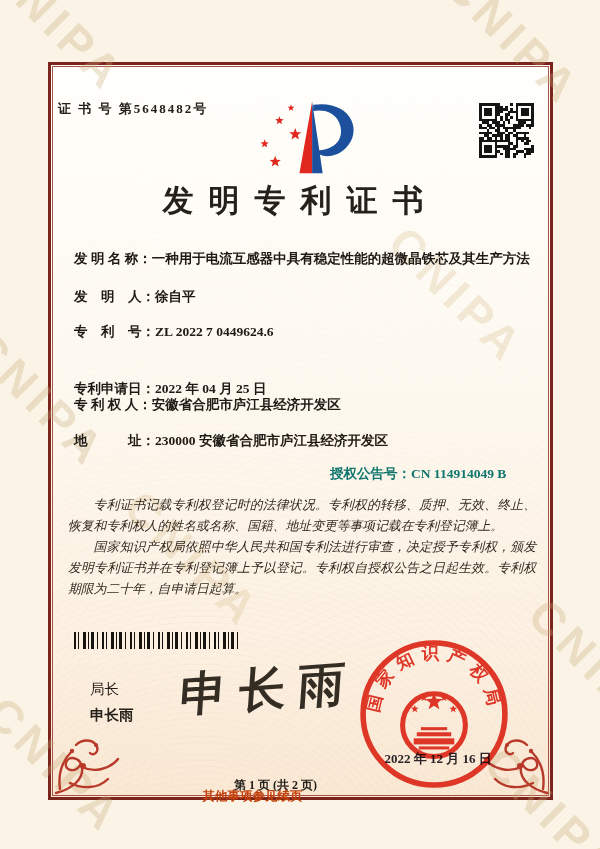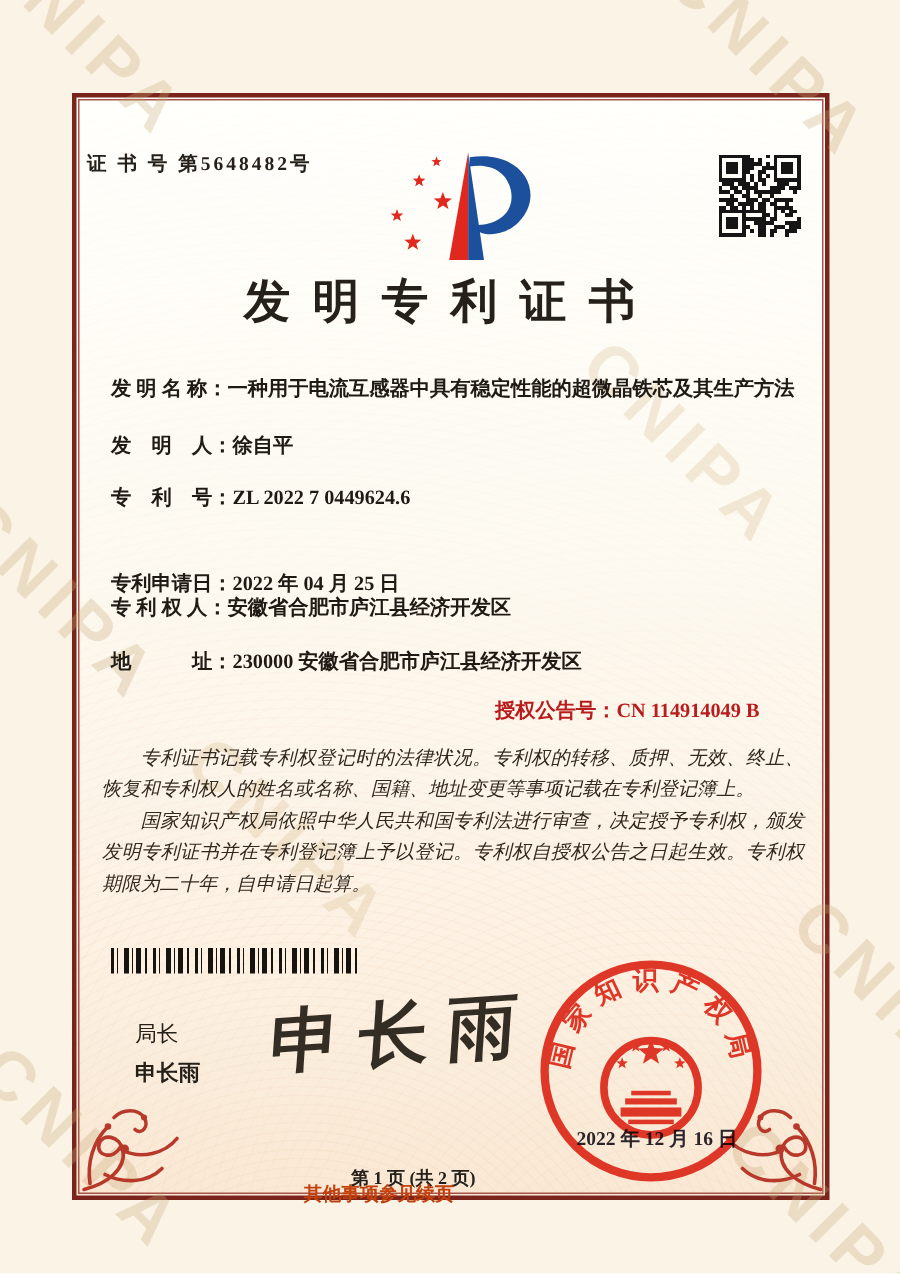--- a/index.html
+++ b/index.html
@@ -43,21 +43,21 @@
   .title{
     position:absolute;left:48px;top:180px;width:505px;text-align:center;
     font-size:31px;font-weight:700;letter-spacing:15px;padding-left:0;box-sizing:border-box;z-index:2;
   }
   
   .row{position:absolute;left:74px;font-size:13.5px;font-weight:600;white-space:pre;z-index:2;color:#201a14;}
   .row .lab{display:inline-block;}
   .row .val{display:inline-block;}
   .r1{top:250px;} .r2{top:288px;} .r3{top:323px;} .r4{top:380px;text-align:center;}
   .r5{top:396px;} .r6{top:432px;} .r7{top:465px;}
-  .grant-no{position:absolute;left:330px;top:465px;font-size:13.5px;font-weight:600;white-space:pre;z-index:2;color:#b91c1c;}
+  .grant-no{position:absolute;left:330px;top:465px;font-size:13.5px;font-weight:600;white-space:pre;z-index:2;color:#0f766e;}
   
   .paras{
     position:absolute;left:68px;top:495px;width:468px;z-index:2;
     font-size:12.8px;line-height:21px;color:#33281d;text-align:justify;
   }
   .paras p{margin:0;text-indent:2em;font-style:italic;}
   
   .barcode{
     position:absolute;left:74px;top:632px;width:166px;height:17px;z-index:2;
     background:repeating-linear-gradient(90deg,

